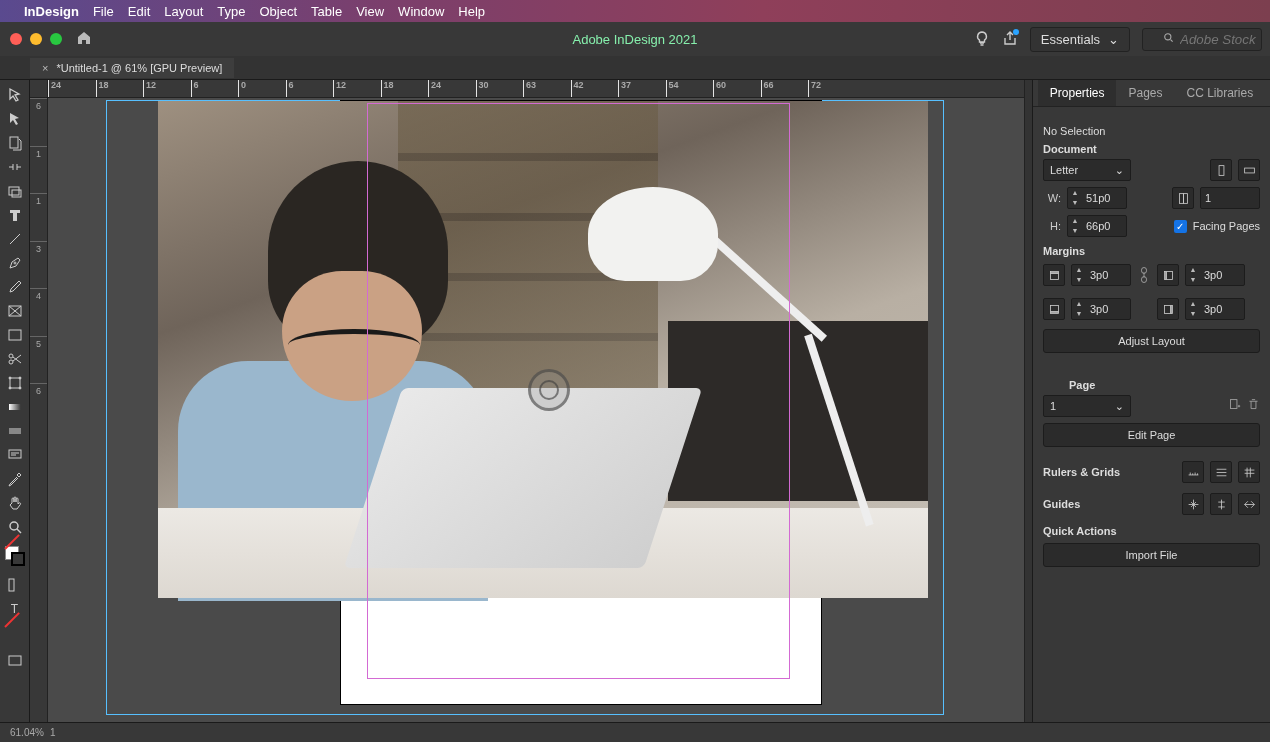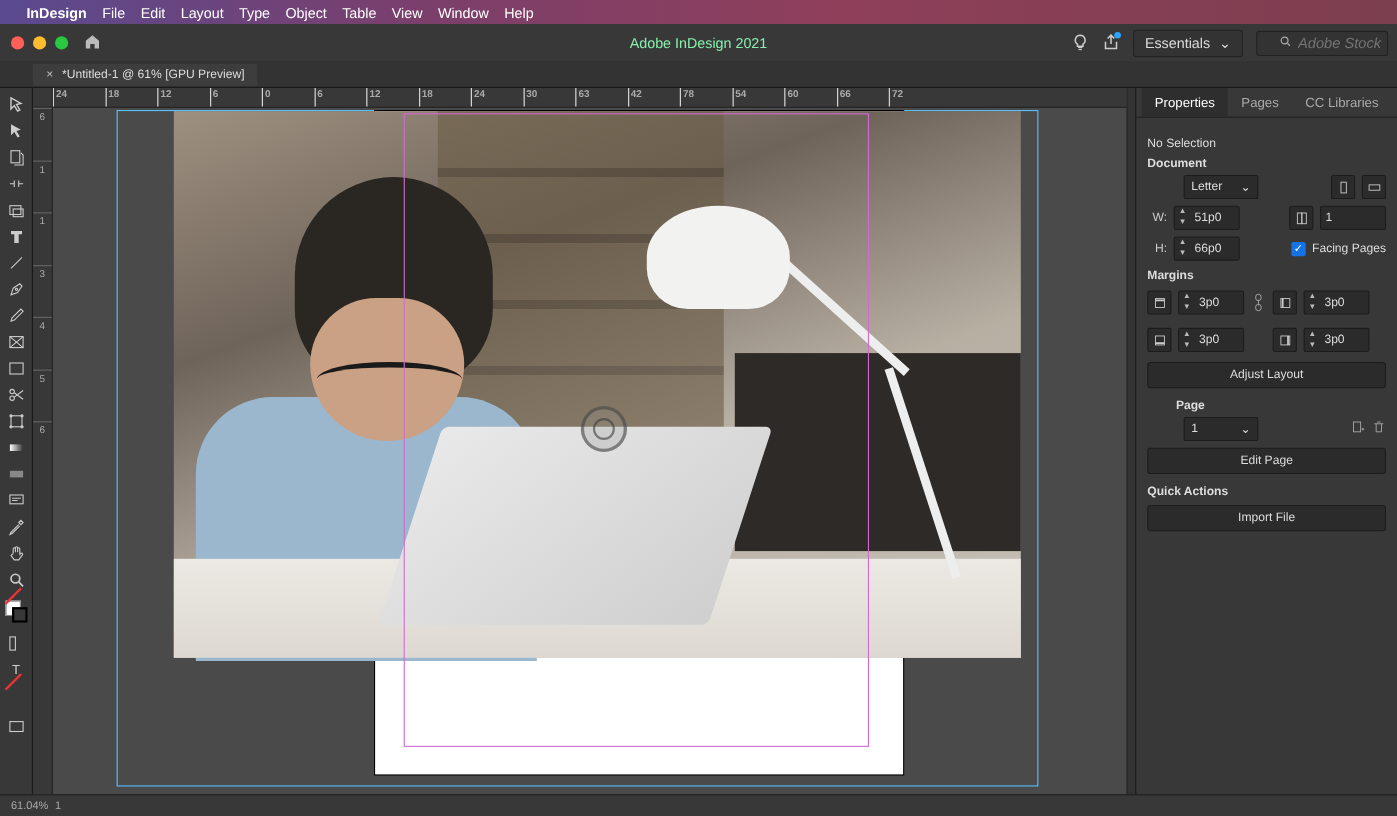--- a/index.html
+++ b/index.html
@@ -77,21 +77,21 @@
 .panel-tab.active { background:#2e2e2e; color:#fff; }
 .panel-body { padding:8px 10px; overflow:auto; flex:1; }
 .sect-label { font-size:11px; color:#ddd; margin:10px 0 6px; font-weight:600; }
 .sub-label { font-size:10px; color:#bbb; margin:6px 0 4px; }
 .row { display:flex; align-items:center; gap:6px; margin-bottom:6px; }
 .dim-label { width:18px; text-align:right; font-size:11px; color:#ccc; }
 .spin { display:flex; align-items:center; background:#2b2b2b; border:1px solid #1c1c1c; border-radius:2px; height:22px; }
 .spin .arrows { width:14px; display:flex; flex-direction:column; }
 .spin .arrows span { height:10px; font-size:7px; text-align:center; color:#bbb; line-height:9px; cursor:pointer; }
 .spin input { background:transparent; border:none; color:#ddd; width:44px; font-size:11px; padding:0 4px; outline:none; }
-.select { background:#2b2b2b; border:1px solid #1c1c1c; border-radius:2px; height:22px; display:flex; align-items:center; justify-content:space-between; padding:0 6px; font-size:11px; cursor:pointer; width:68px;margin-left:33px; }
+.select { background:#2b2b2b; border:1px solid #1c1c1c; border-radius:2px; height:22px; display:flex; align-items:center; justify-content:space-between; padding:0 6px; font-size:11px; cursor:pointer; width:88px; }
 .btn { background:#2b2b2b; border:1px solid #1c1c1c; border-radius:3px; height:24px; display:flex; align-items:center; justify-content:center; font-size:11px; cursor:pointer; width:100%; margin-top:6px; }
 .tiny-icon { width:22px; height:22px; background:#2b2b2b; border:1px solid #1c1c1c; border-radius:2px; display:flex; align-items:center; justify-content:center; cursor:pointer; color:#ccc; }
 .tiny-icon svg { width:13px; height:13px; }
 .chk { width:13px; height:13px; background:#1473e6; border-radius:2px; display:flex; align-items:center; justify-content:center; color:#fff; font-size:10px; }
 .link-chain { width:14px; height:28px; display:flex; align-items:center; justify-content:center; color:#aaa; }
 
 
 .status { height:20px; background:#383838; border-top:1px solid #1a1a1a; display:flex; align-items:center; padding:0 10px; font-size:10px; color:#aaa; gap:6px; }
 </style>
 </head>
@@ -303,21 +303,21 @@
       <div class="tick">12</div>
       <div class="tick">6</div>
       <div class="tick">0</div>
       <div class="tick">6</div>
       <div class="tick">12</div>
       <div class="tick">18</div>
       <div class="tick">24</div>
       <div class="tick">30</div>
       <div class="tick">63</div>
       <div class="tick">42</div>
-      <div class="tick">78</div>
+      <div class="tick">37</div>
       <div class="tick">54</div>
       <div class="tick">60</div>
       <div class="tick">66</div>
       <div class="tick">72</div>
     </div>
     <div class="ruler-v">
       <div class="tick">6</div>
       <div class="tick">1</div>
       <div class="tick">1</div>
       <div class="tick">3</div>
@@ -474,21 +474,21 @@
               <span>▲</span>
               <span>▼</span>
             </div>
             <input value="3p0" style="">
           </div>
       </div>
       <div class="btn">
           <span>Adjust Layout</span>
         </div>
 
-      <div class="sub-label" style="font-weight:600;color:#ddd;font-size:11px;margin-top:10px;padding-left:26px;">Page</div>
+      <div class="sub-label" style="font-weight:600;color:#ddd;font-size:11px;margin-top:26px;padding-left:26px;">Page</div>
       <div class="row">
         <div class="select">
           <span>1</span>
           <span>⌄</span>
         </div>
         <div style="flex:1"></div>
         <span class="icon-btn" style="color:#aaa;">
           <svg viewBox="0 0 16 16" width="13" height="13" fill="none" stroke="currentColor">
               <rect x="3" y="2" width="8" height="11"></rect>
               <path d="M12 10h3M13.5 8.5v3"></path>
@@ -497,21 +497,59 @@
         <span class="icon-btn" style="color:#aaa;">
           <svg viewBox="0 0 16 16" width="13" height="13" fill="none" stroke="currentColor">
               <path d="M3 4h10M5 4v9h6V4M6 2h4"></path>
             </svg>
         </span>
       </div>
       <div class="btn">
           <span>Edit Page</span>
         </div>
 
-
+      <div class="row" style="margin-top:14px;">
+        <span style="font-size:11px;font-weight:600;">Rulers &amp; Grids</span>
+        <div style="flex:1"></div>
+        <div class="tiny-icon">
+            <svg viewBox="0 0 16 16" fill="none" stroke="currentColor">
+              <path d="M2 11h12M4 11V8M7 11V9M10 11V8M13 11V9"></path>
+            </svg>
+          </div>
+        <div class="tiny-icon">
+            <svg viewBox="0 0 16 16" fill="none" stroke="currentColor">
+              <path d="M2 4h12M2 8h12M2 12h12"></path>
+            </svg>
+          </div>
+        <div class="tiny-icon">
+            <svg viewBox="0 0 16 16" fill="none" stroke="currentColor">
+              <path d="M2 5h12M2 9h12M5 2v12M9 2v12"></path>
+            </svg>
+          </div>
+      </div>
+
+      <div class="row" style="margin-top:10px;">
+        <span style="font-size:11px;font-weight:600;">Guides</span>
+        <div style="flex:1"></div>
+        <div class="tiny-icon">
+            <svg viewBox="0 0 16 16" fill="none" stroke="currentColor">
+              <path d="M8 2v12M2 8h12M5 5l6 6M11 5l-6 6"></path>
+            </svg>
+          </div>
+        <div class="tiny-icon">
+            <svg viewBox="0 0 16 16" fill="none" stroke="currentColor">
+              <path d="M8 2v12M4 5h8M4 11h8"></path>
+            </svg>
+          </div>
+        <div class="tiny-icon">
+            <svg viewBox="0 0 16 16" fill="none" stroke="currentColor">
+              <path d="M2 8h12M6 4l-4 4 4 4M10 4l4 4-4 4"></path>
+            </svg>
+          </div>
+      </div>
 
       <div class="sub-label" style="font-weight:600;color:#ddd;font-size:11px;margin-top:10px;">Quick Actions</div>
       <div class="btn">
           <span>Import File</span>
         </div>
     </div>
   </div>
 </div>
 
 <div class="status">

